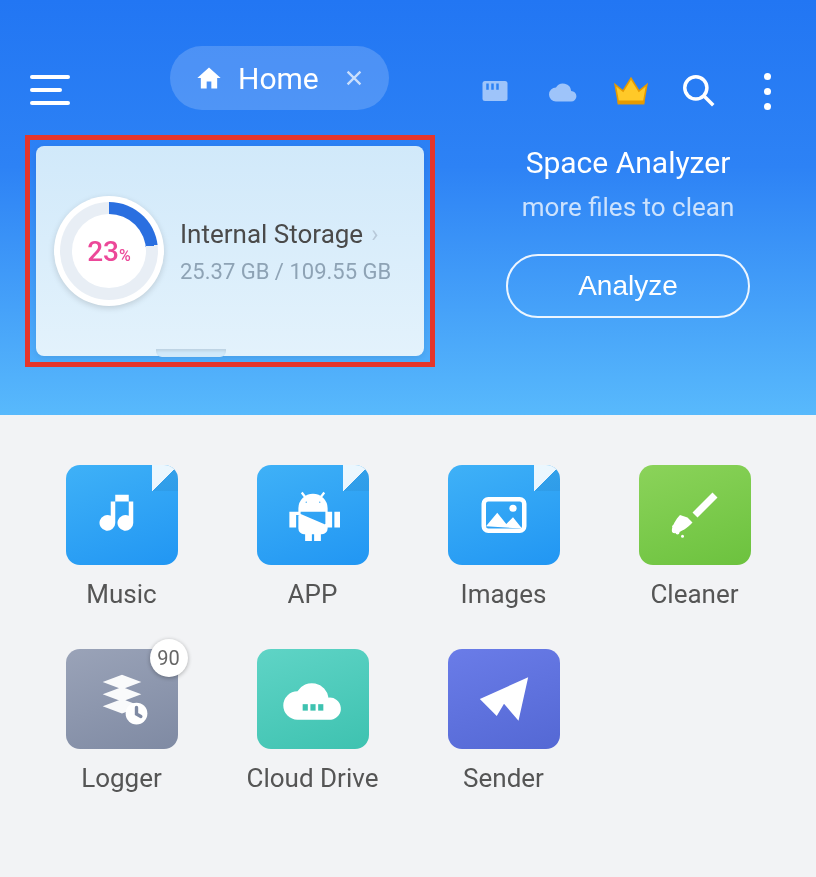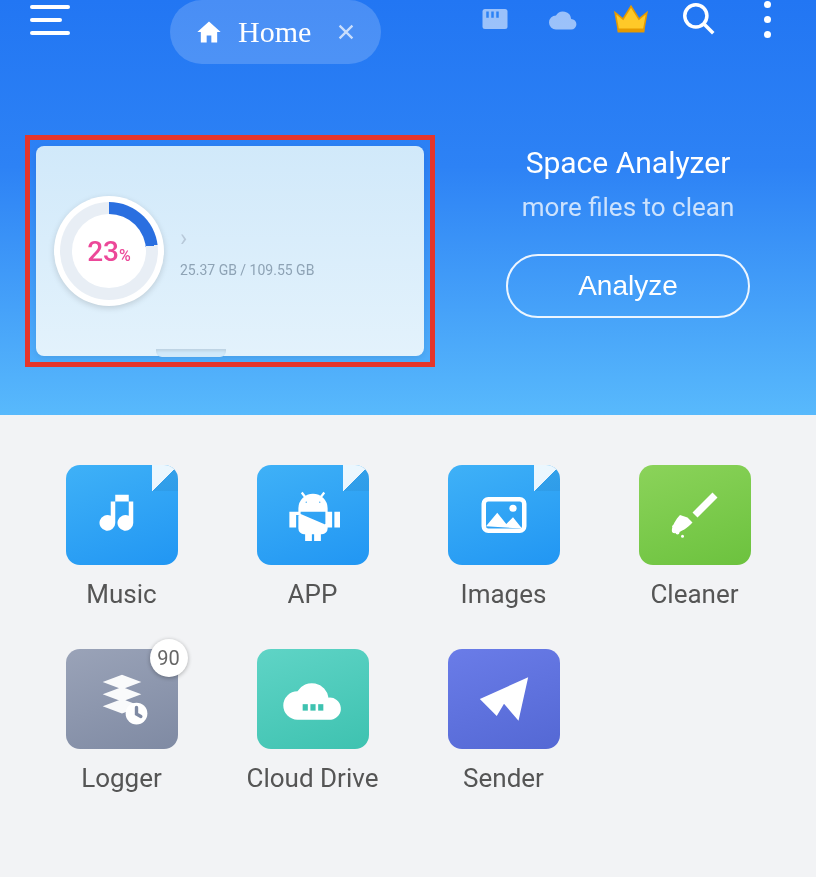--- a/index.html
+++ b/index.html
@@ -11,24 +11,23 @@
     overflow: hidden;
   }
   .top-section {
     background: linear-gradient(180deg, #2276f3 0%, #2d82f5 40%, #58b9fc 100%);
     height: 415px;
     position: relative;
   }
   .header {
     height: 110px;
     display: flex;
-    align-items: flex-start;
+    align-items: flex-end;
     padding: 0 30px;
     gap: 10px;
-    font-family: Liberation Serif, serif;
   }
   .menu-icon { width: 40px; height: 40px; cursor: pointer; display:flex; flex-direction:column; justify-content:center; gap:9px;}
   .menu-icon div { height:4px; background:#fff; border-radius:2px;}
   .menu-icon div:nth-child(1){width:40px;}
   .menu-icon div:nth-child(2){width:32px;}
   .menu-icon div:nth-child(3){width:40px;}
 
   .home-chip {
     display: flex;
     align-items: center;
@@ -77,21 +76,21 @@
   }
   .ring-wrap{width:110px;height:110px;position:relative;}
   .ring-bg{position:absolute;inset:0;border-radius:50%;background:#fff;box-shadow:0 2px 6px rgba(0,0,0,0.15);}
   .ring-track{position:absolute;inset:6px;border-radius:50%;background:conic-gradient(#2a6fe0 0deg 83deg, #e8eef5 83deg 360deg);}
   .ring-inner{position:absolute;inset:18px;border-radius:50%;background:#fff;display:flex;align-items:center;justify-content:center;}
   .ring-inner .pct{font-size:28px;color:#ec4899;font-weight:500;}
   .ring-inner .pct small{font-size:16px;}
   .storage-text{margin-left:16px;}
   .storage-text .ttl{font-size:26px;color:#4a4a4a;display:flex;align-items:center;gap:8px;}
   .storage-text .arrow{color:#b8c9d9;font-size:24px;}
-  .storage-text .sub{font-size:14px;color:#8ea3b5;margin-top:10px;}
+  .storage-text .sub{font-size:22px;color:#8ea3b5;margin-top:10px;}
 
   .analyzer{flex:1; display:flex; flex-direction:column; align-items:center; padding-top:10px;}
   .analyzer .title{color:#fff;font-size:30px;margin-bottom:12px;}
   .analyzer .sub{color:rgba(255,255,255,0.75);font-size:26px;margin-bottom:32px;}
   .analyze-btn{border:2px solid rgba(255,255,255,0.9);color:#fff;font-size:28px;border-radius:40px;padding:14px 70px;background:transparent;cursor:pointer;}
 
   .grid {
     display:grid;
     grid-template-columns: repeat(4,1fr);
     padding: 50px 40px 30px 40px;
@@ -171,20 +170,21 @@
       <div class="storage-card">
         <div class="ring-wrap">
           <div class="ring-bg"></div>
           <div class="ring-track"></div>
           <div class="ring-inner">
             <span class="pct"><span>23</span><small>%</small></span>
           </div>
         </div>
         <div class="storage-text">
           <div class="ttl">
+            <span>Internal Storage</span>
             <span class="arrow">›</span>
           </div>
           <div class="sub">25.37 GB / 109.55 GB</div>
         </div>
       </div>
     </div>
 
     <div class="analyzer">
       <div class="title">Space Analyzer</div>
       <div class="sub">more files to clean</div>

